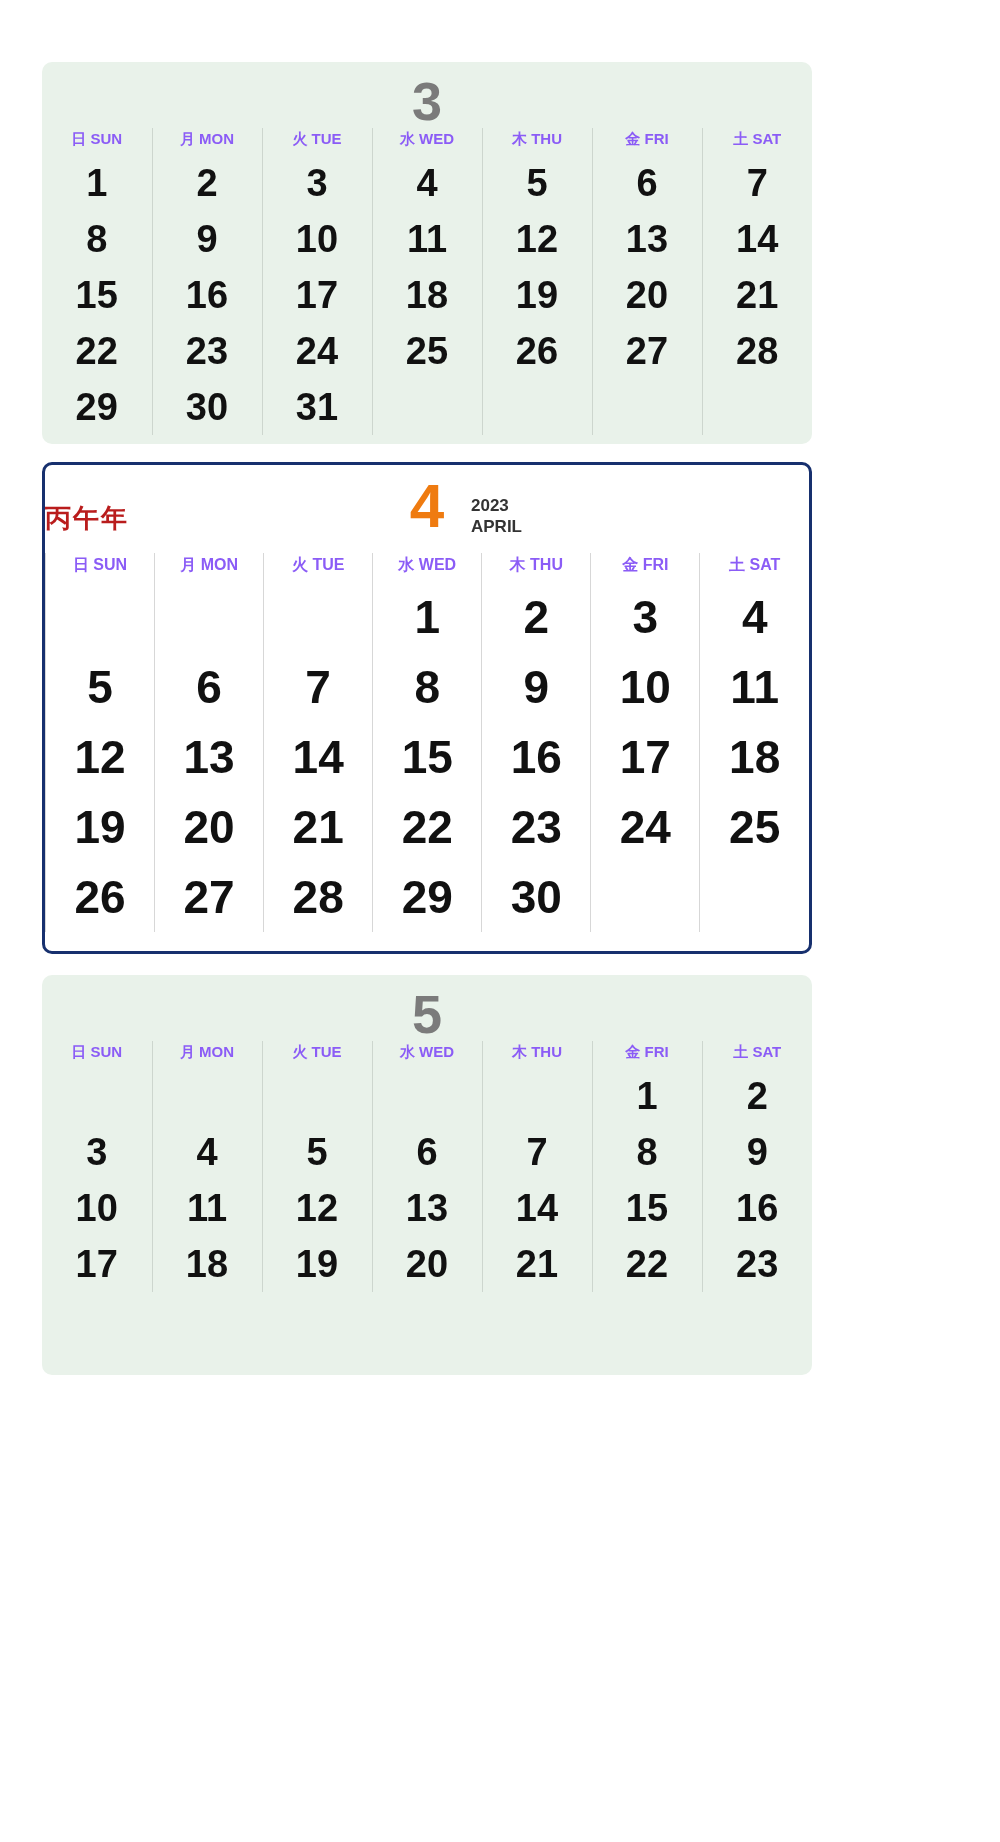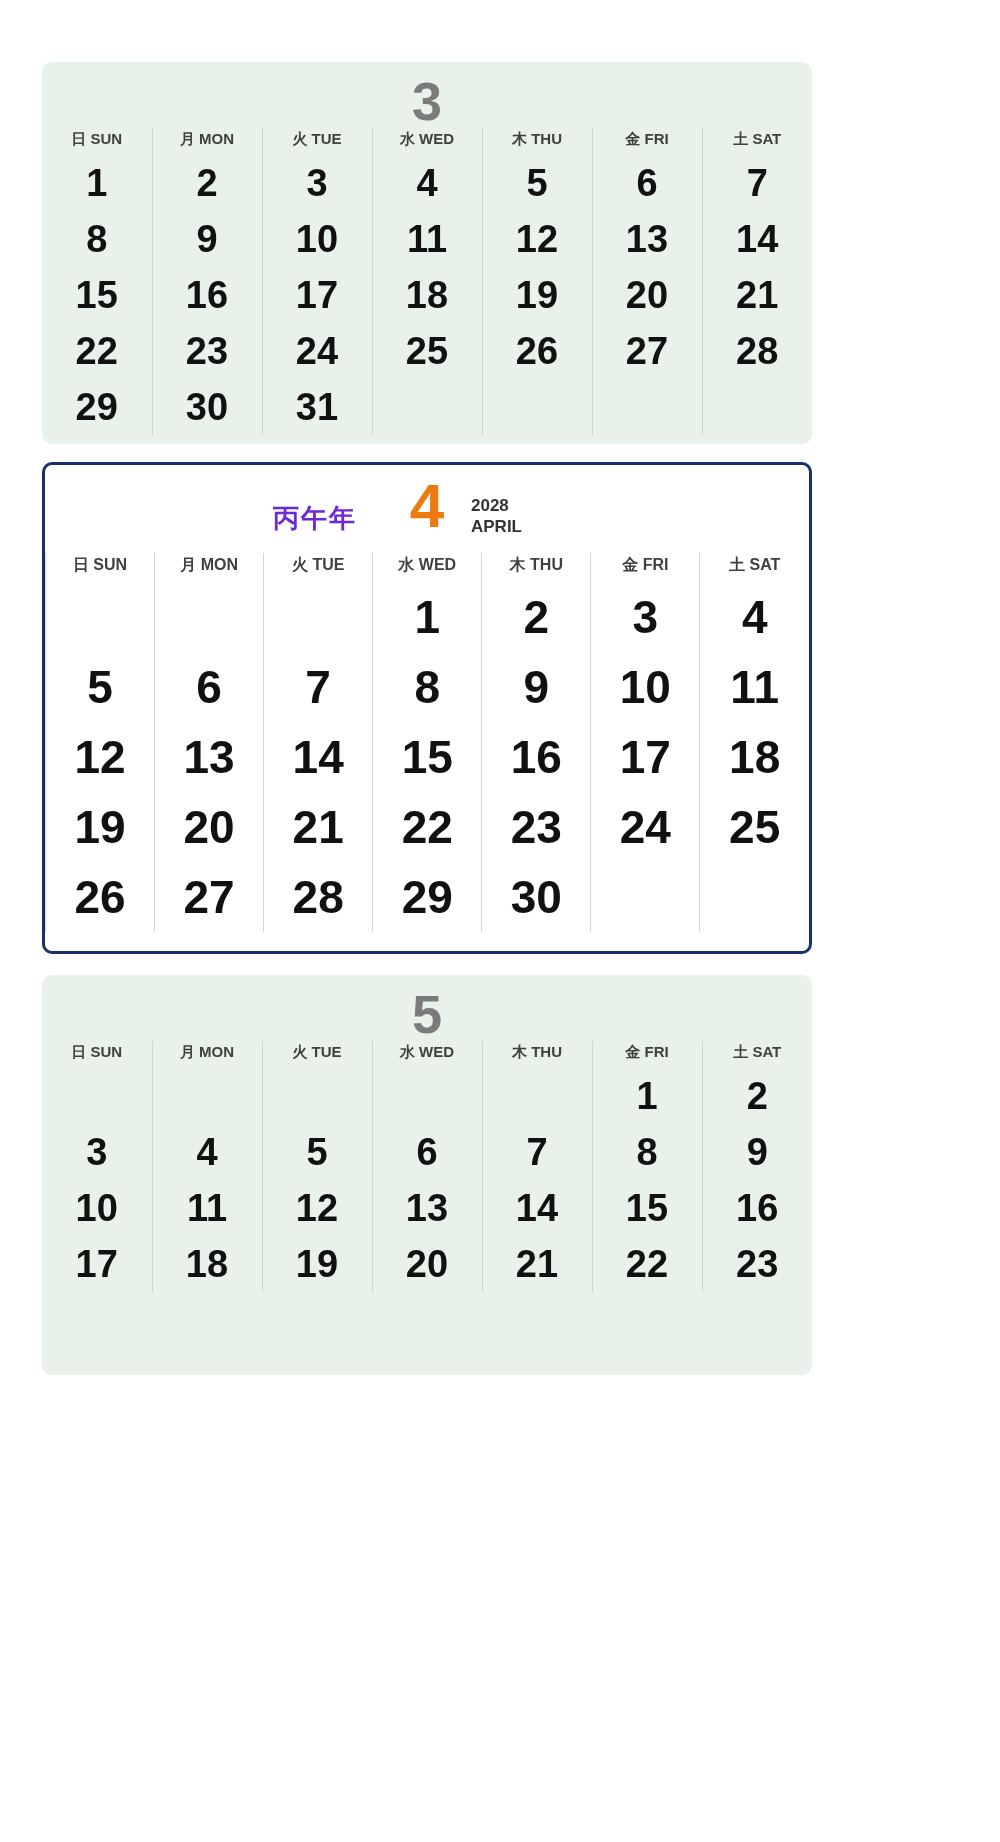--- a/index.html
+++ b/index.html
@@ -62,26 +62,26 @@
   .month.main .big-num {
     top: 10px;
     font-size: 62px;
     color: #ef7b10;
   }
   .zodiac {
     position: absolute;
     top: 36px;
     left: 0;
     width: 50%;
-    text-align: right;
+    text-align: left;
     padding-right: 70px;
     box-sizing: border-box;
     font-size: 26px;
     font-weight: bold;
-    color: #6d28d9;
+    color: #b91c1c;
     letter-spacing: 2px;
   }
   .year-en {
     position: absolute;
     top: 30px;
     left: 50%;
     margin-left: 44px;
     font-size: 17px;
     font-weight: bold;
     color: #333;
@@ -93,21 +93,21 @@
   table.cal {
     width: 100%;
     border-collapse: collapse;
     table-layout: fixed;
   }
   table.cal th {
     font-size: 15px;
     font-weight: bold;
     padding: 2px 0 6px 0;
     text-align: center;
-    color: #404040;
+    color: #8b5cf6;
     border-left: 1px solid #cdd6ce;
   }
   .month.main table.cal th {
     font-size: 16px;
     border-left: 1px solid #d7d7d7;
   }
   table.cal th:first-child,
   table.cal td:first-child {
     border-left: none;
   }
@@ -216,21 +216,21 @@
         </tr>
       </tbody>
     </table>
   </div>
 
   <div class="month main" style="left:42px; top:462px; width:770px; height:492px;">
     <div class="month-head">
       <div class="big-num">4</div>
       <div class="zodiac">丙午年</div>
       <div class="year-en">
-        <div>2028</div>
+        <div>2023</div>
         <div>APRIL</div>
       </div>
     </div>
     <table class="cal">
       <thead>
         <tr>
           <th class="sun"><span>日</span> <span>SUN</span></th>
           <th><span>月</span> <span>MON</span></th>
           <th><span>火</span> <span>TUE</span></th>
           <th><span>水</span> <span>WED</span></th>

